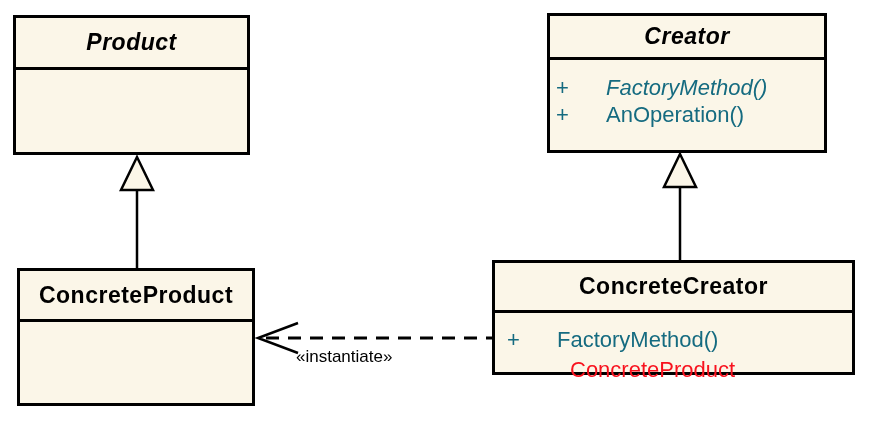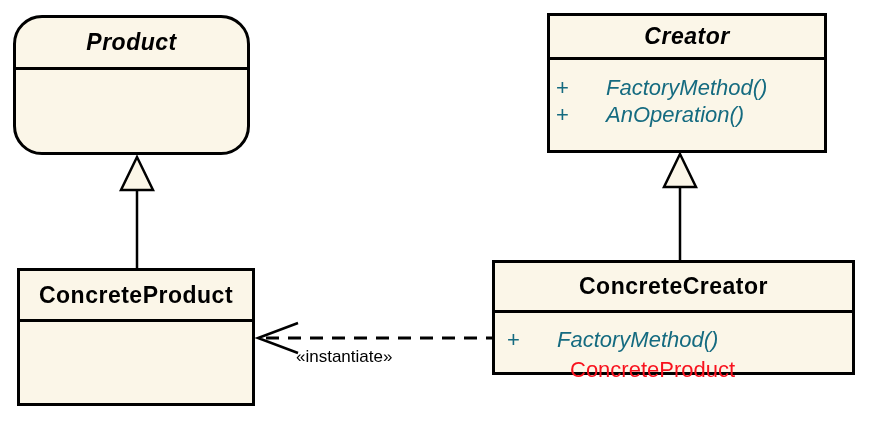--- a/index.html
+++ b/index.html
@@ -47,30 +47,30 @@
   }
   .uml-title.abstract { font-style: italic; }
   .uml-body { flex: 1 1 auto; }
   .method-row {
     display: flex;
     align-items: center;
     font-size: 22px;
     color: var(--c-method);
   }
   .method-row .vis { flex: 0 0 auto; }
-  .method-row .sig { flex: 0 0 auto; font-style: italic; }
+  .method-row .sig { flex: 0 0 auto; }
   .sig.abstract-method { font-style: italic; }
   .note-line {
     font-size: 22px;
     color: var(--c-note);
     display: flex;
     align-items: center;
   }
   
-  .box-product { left: 13px; top: 15px; width: 237px; height: 140px; border-radius: 29px; }
+  .box-product { left: 13px; top: 15px; width: 237px; height: 140px; }
   .box-product .uml-title { height: 52px; }
   
   .box-creator { left: 547px; top: 13px; width: 280px; height: 140px; }
   .box-creator .uml-title { height: 44px; }
   .box-creator .uml-body { padding-top: 14px; padding-left: 6px; }
   .box-creator .method-row { height: 27px; }
   .box-creator .vis { width: 50px; }
   
   .box-concrete-product { left: 17px; top: 268px; width: 238px; height: 138px; }
   .box-concrete-product .uml-title { height: 51px; }

